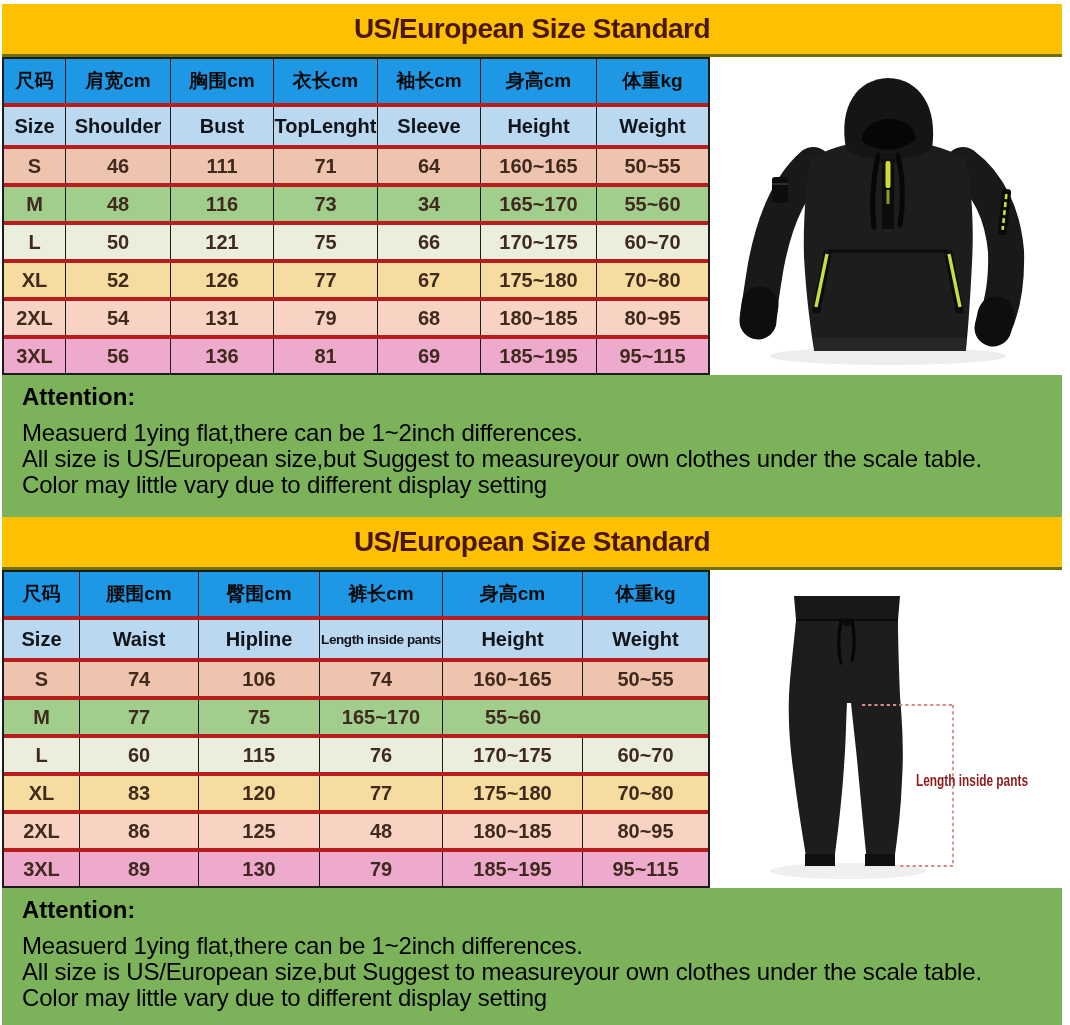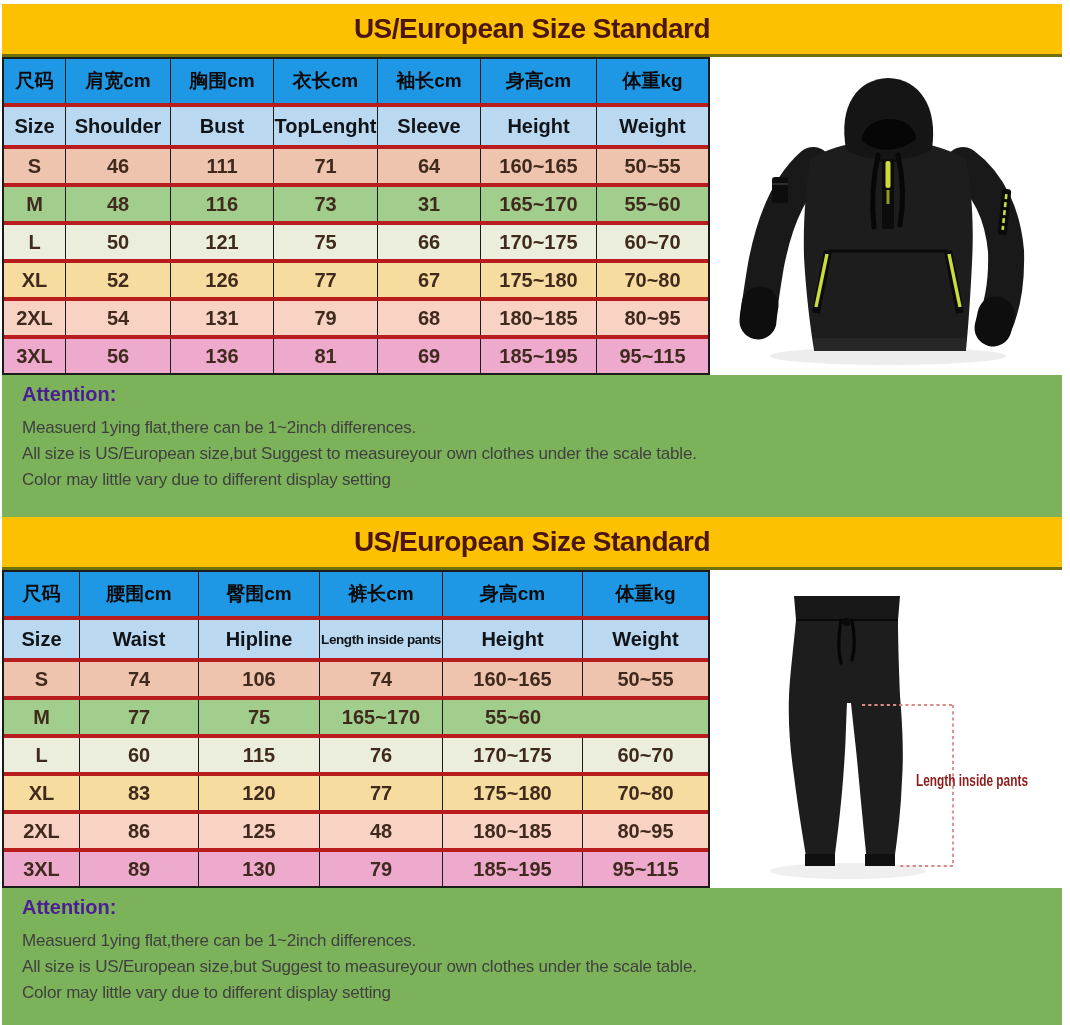--- a/index.html
+++ b/index.html
@@ -11,22 +11,22 @@
     border-bottom:3px solid #70700a;display:flex;align-items:center;justify-content:center;}
   .banner1{top:4px;}
   .banner2{top:517px;}
   .banner .title{font-size:28px;font-weight:bold;color:#4a160d;letter-spacing:-0.5px;}
 
   
   .attention{position:absolute;left:2px;width:1060px;background:#7cb35a;box-sizing:border-box;
     padding:8px 0 0 20px;}
   .att1{top:375px;height:142px;}
   .att2{top:888px;height:137px;}
-  .att-head{font-size:20px;font-weight:bold;color:#4c1d95;margin-bottom:9px;}
-  .att-line{font-size:17px;color:#404040;line-height:26px;letter-spacing:-0.2px;}
+  .att-head{font-size:24px;font-weight:bold;color:#000000;margin-bottom:9px;}
+  .att-line{font-size:24px;color:#000000;line-height:26px;letter-spacing:-0.2px;}
 
   
   .size-table{position:absolute;left:2px;width:708px;height:318px;box-sizing:border-box;
     border:2px solid #1b1b1b;display:flex;flex-direction:column;background:#fff;}
   .t1{top:57px;}
   .t2{top:570px;}
   .trow{display:flex;border-bottom:4px solid #b91c1c;}
   .trow:last-child{border-bottom:none;}
   .r-cn{height:44px;flex:none;background:#1e97e5;}
   .r-en{height:38px;flex:none;background:#bad8f0;}
@@ -103,21 +103,21 @@
       <div class="cell">71</div>
       <div class="cell">64</div>
       <div class="cell">160~165</div>
       <div class="cell">50~55</div>
     </div>
     <div class="trow r-d r-m">
       <div class="cell">M</div>
       <div class="cell">48</div>
       <div class="cell">116</div>
       <div class="cell">73</div>
-      <div class="cell">31</div>
+      <div class="cell">34</div>
       <div class="cell">165~170</div>
       <div class="cell">55~60</div>
     </div>
     <div class="trow r-d r-l">
       <div class="cell">L</div>
       <div class="cell">50</div>
       <div class="cell">121</div>
       <div class="cell">75</div>
       <div class="cell">66</div>
       <div class="cell">170~175</div>

